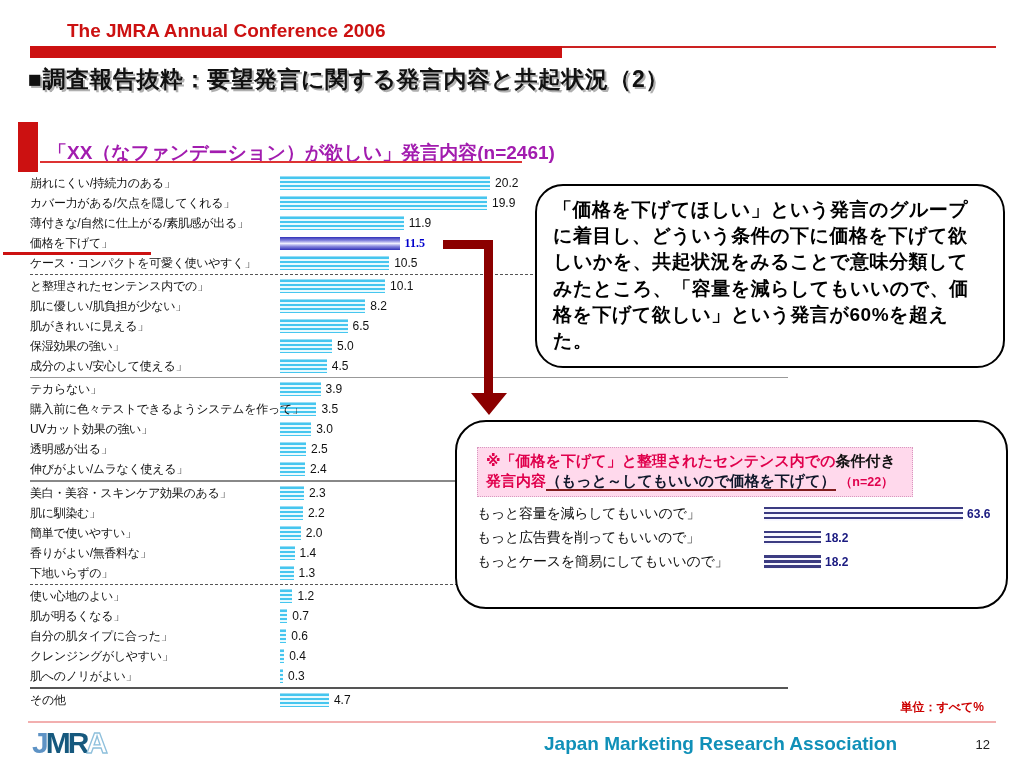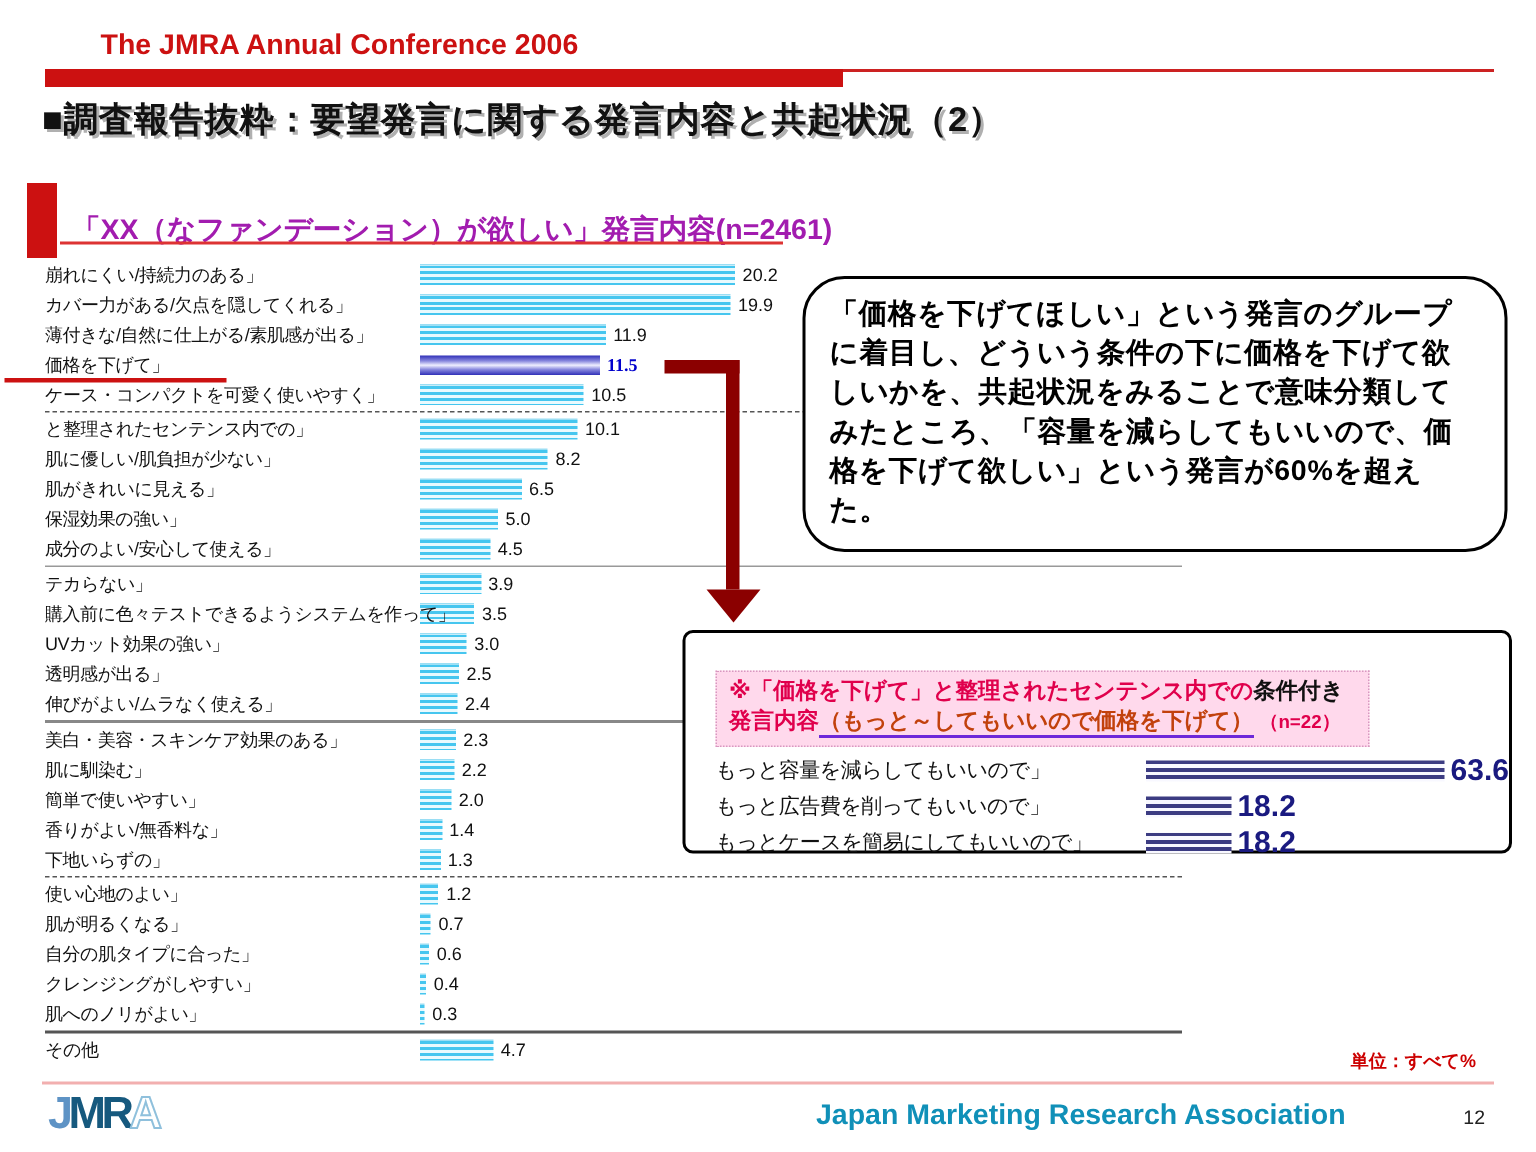--- a/index.html
+++ b/index.html
@@ -37,35 +37,35 @@
   .arrow-h   { position:absolute; left:443px; top:240px; width:50px; height:9px; background:#8b0000; z-index:4; }
   .arrow-v   { position:absolute; left:484px; top:240px; width:9px; height:153px; background:#8b0000; z-index:4; }
   .arrow-head{ position:absolute; left:471px; top:393px; width:0; height:0; z-index:4;
                border-left:18px solid transparent; border-right:18px solid transparent; border-top:22px solid #8b0000; }
   
   .callout-box { position:absolute; left:535px; top:184px; width:470px; height:184px; box-sizing:border-box;
                  background:#fff; border:2.5px solid #000; border-radius:28px; z-index:5;
                  padding:11px 16px; font-size:19px; font-weight:bold; color:#000; line-height:1.38;
                  letter-spacing:0.5px; }
   
-  .sub-box  { position:absolute; left:455px; top:420px; width:553px; height:149px; box-sizing:border-box;
-              background:#fff; border:2.5px solid #000; border-radius:7px; z-index:5; }
+  .sub-box  { position:absolute; left:455px; top:420px; width:553px; height:189px; box-sizing:border-box;
+              background:#fff; border:2.5px solid #000; border-radius:31px; z-index:5; }
   .pink-head{ position:absolute; left:20px; top:25px; width:436px; box-sizing:border-box;
               background:#ffd9ec; border:1px dotted #d898c0; padding:3px 8px 4px 8px;
               font-size:15px; font-weight:bold; line-height:1.35; white-space:nowrap; }
   .ph-red   { color:#e0004c; }
   .ph-black { color:#111; }
-  .ph-black-u { color:#c2410c; border-bottom:2px solid #6d28d9;font-family:Liberation Mono, monospace; }
+  .ph-black-u { color:#0f172a; border-bottom:2px solid #7f1d1d; }
   .ph-n     { color:#e0004c; font-size:12.5px; }
   .sub-chart{ position:absolute; left:20px; top:80px; width:515px; }
   .srow { position:relative; height:24px; display:flex; align-items:center; }
   .slab { flex:0 0 287px; width:287px; font-size:14px; letter-spacing:-0.3px; white-space:nowrap; color:#111; }
   .sbar { flex:0 0 auto; height:14px;
           background:repeating-linear-gradient(to bottom,#3c3c82 0px,#3c3c82 2.5px,#f8f8ff 2.5px,#f8f8ff 5px); }
-  .sval { font-size:20px; font-weight:bold; margin-left:4px; color:#1a1a80; }
+  .sval { font-size:12px; font-weight:bold; margin-left:4px; color:#1a1a80; }
   
   .unit-note  { position:absolute; right:40px; top:699px; font-size:12px; color:#cc0000; font-weight:bold; }
   .footer-line{ position:absolute; left:28px; top:721px; width:968px; height:2px; background:#f2afaf; }
   .logo { position:absolute; left:32px; top:726px; font-size:30px; font-weight:bold; letter-spacing:-3px; }
   .logo-j { color:#5e93c5; }
   .logo-m { color:#16597e; }
   .logo-r { color:#16597e; }
   .logo-a { color:#ffffff; -webkit-text-stroke:1.3px #8fc0dc; text-shadow:0 0 0 #8fc0dc; }
   .footer-org { position:absolute; left:544px; top:733px; font-size:19px; font-weight:bold; color:#1090b8; white-space:nowrap; }
   .page-num   { position:absolute; right:34px; top:737px; font-size:13px; color:#222; }

